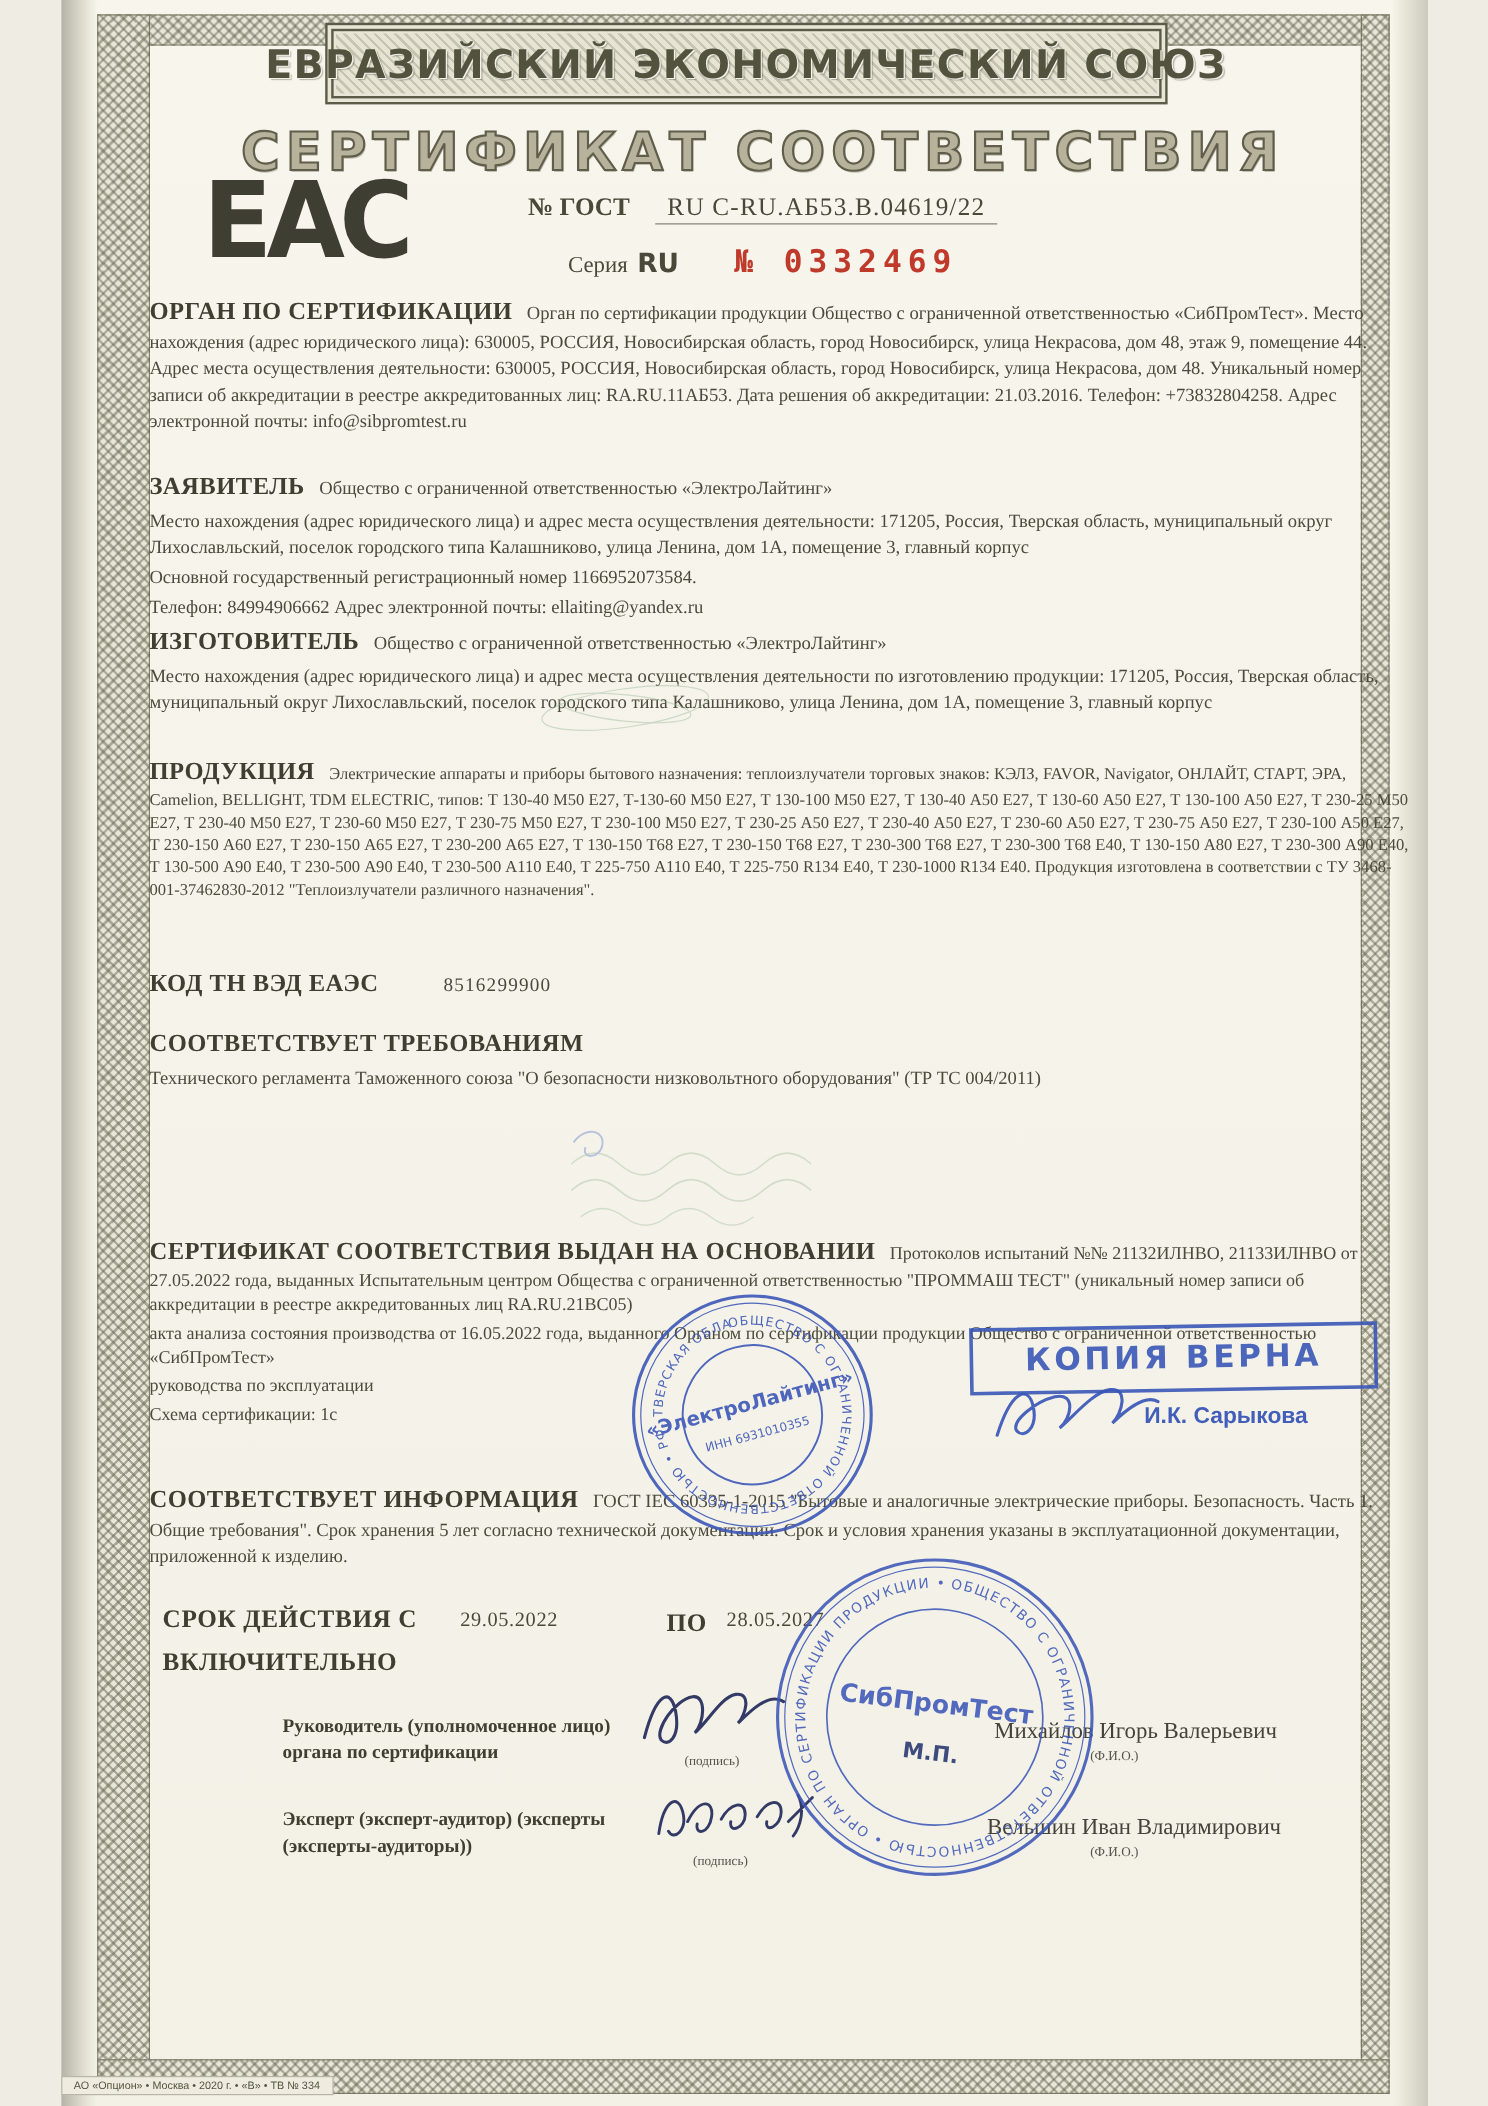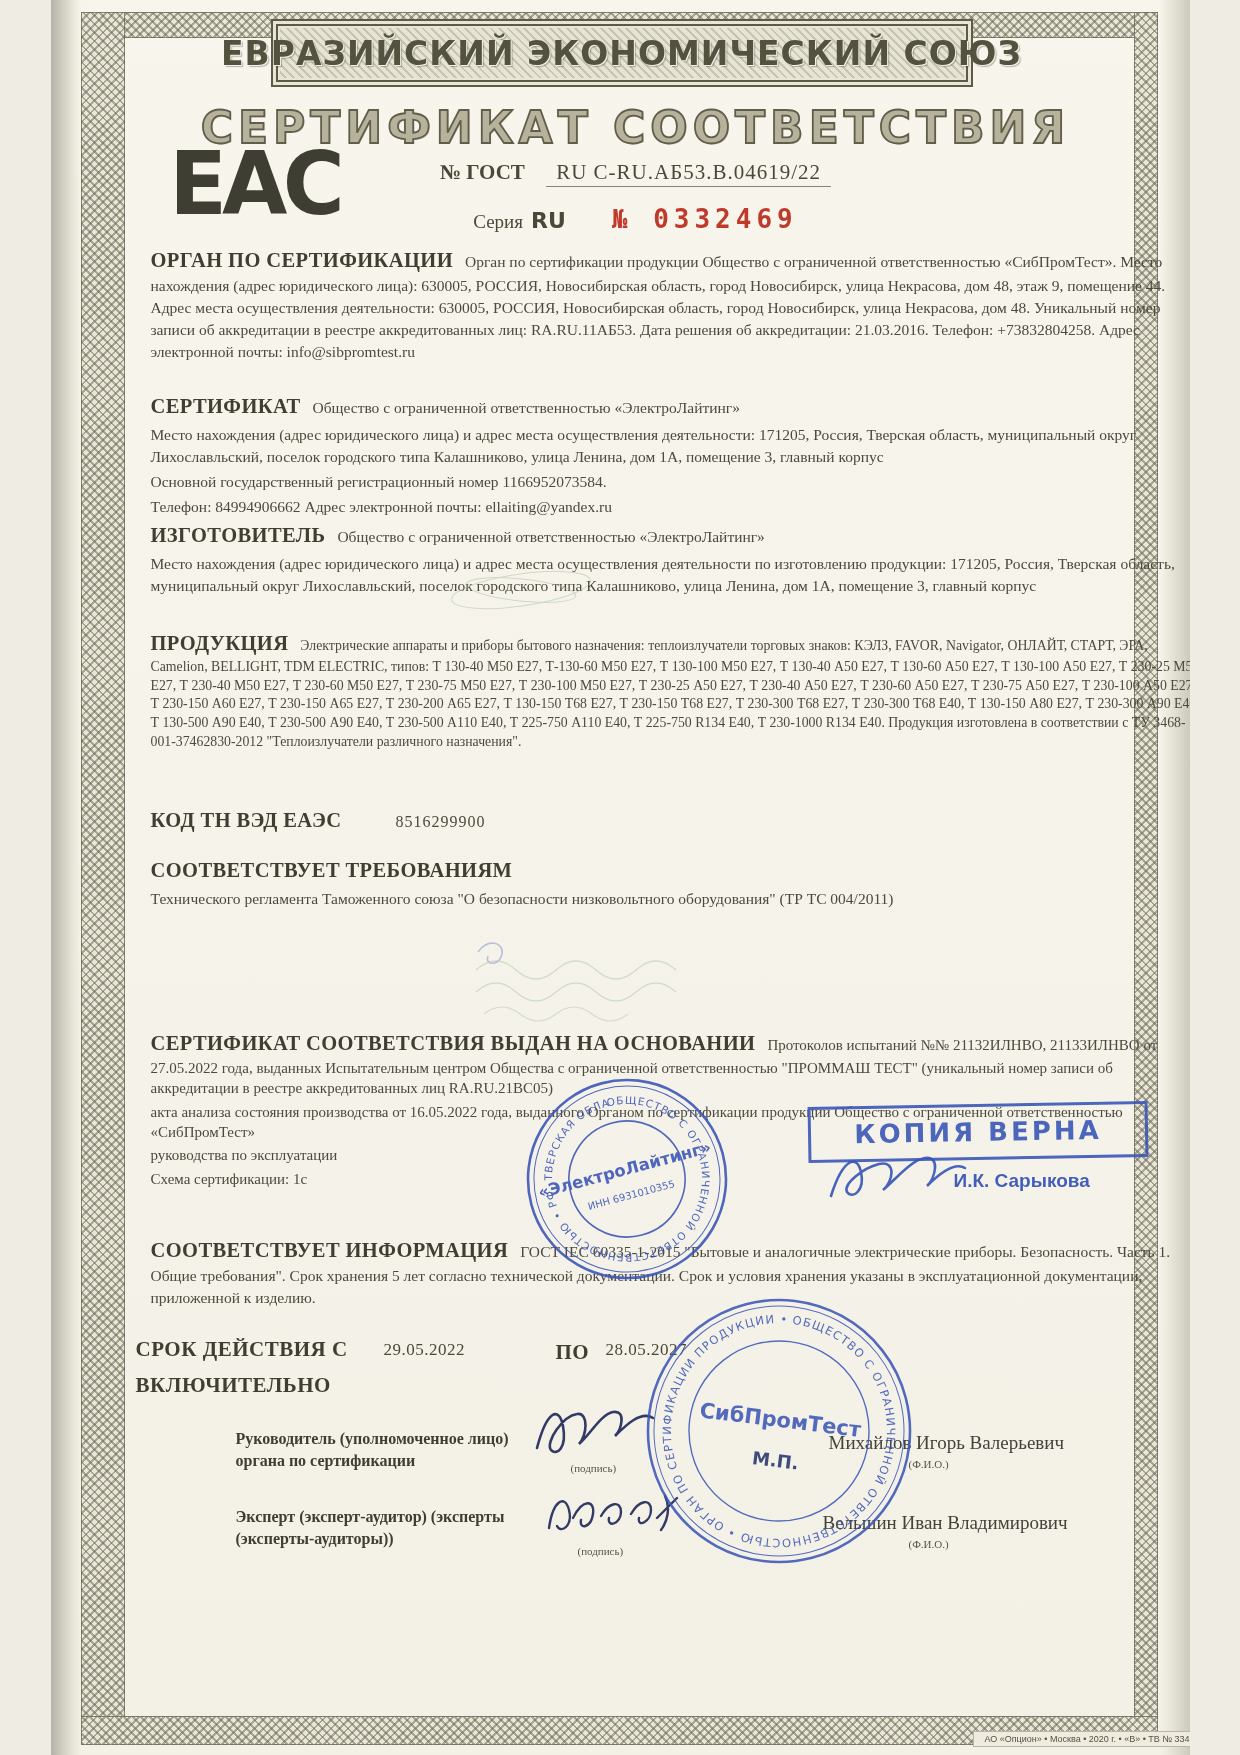--- a/index.html
+++ b/index.html
@@ -62,21 +62,21 @@
   .cert-no .val { letter-spacing:1px; border-bottom:1px solid rgba(74,73,57,.65); padding:0 10px 2px; }
   .series-row { position:absolute; top:204px; left:0; width:1170px; display:flex; justify-content:center; gap:46px; align-items:baseline; }
   .series-lbl  { font-size:19px; }
   .series-reg  { font-family:"DejaVu Sans",sans-serif; font-weight:800; font-size:22px; margin-left:8px; }
   .blank-no {
     font-family:"DejaVu Sans Mono","Liberation Mono",monospace;
     font-weight:700; font-size:26px; letter-spacing:5px; color:#bf3a2b;
   }
 
   
-  .sec { position:absolute; left:100px; width:1052px; font-size:15.5px; line-height:1.42; color:#4b4a3c; }
+  .sec { position:absolute; left:74px; width:1052px; font-size:15.5px; line-height:1.42; color:#4b4a3c; }
   .sec p { margin:0 0 3px; }
   .h { font-size:20.5px; font-weight:700; letter-spacing:.4px; color:#3f3e31; margin-right:12px; }
   .sec-product { font-size:13.8px; line-height:1.36; }
   .code-val { font-size:16px; letter-spacing:1px; margin-left:42px; }
 
   
   .v-lbl { position:absolute; font-size:21px; font-weight:700; letter-spacing:.5px; color:#3f3e31; }
   .v-date { position:absolute; font-size:17px; letter-spacing:.5px; }
 
   
@@ -91,21 +91,21 @@
     border:3px solid #3a57b8; display:flex; align-items:center; justify-content:center;
     color:#3a57b8; transform:rotate(-1deg); opacity:.9; background:rgba(255,255,255,.0);
   }
   .copy-box span {
     font-family:"DejaVu Sans","Liberation Sans",sans-serif;
     font-weight:800; font-size:26px; letter-spacing:3px; white-space:nowrap;
   }
   .copy-name { position:absolute; left:903px; top:1170px; color:#3a57b8;
     font-family:"Liberation Sans",sans-serif; font-weight:700; font-size:19px; opacity:.95; }
 
-  .print-strip { position:absolute; left:0; bottom:9px; width:1150px; text-align:right; }
+  .print-strip { position:absolute; left:0; bottom:9px; width:1150px; text-align:left; }
   .print-strip span { font-family:"Liberation Sans",sans-serif; font-size:9px; color:#54533f;
     background:#efecdf; padding:2px 10px; border:1px solid rgba(101,100,80,.4); }
 
   .artifact { position:absolute; opacity:.45; }
   svg text { user-select:none; }
 </style>
 </head>
 <body>
 
 <div class="page">
@@ -133,21 +133,21 @@
       <span>Серия</span><span class="series-reg">RU</span>
     </span>
     <span class="blank-no">№ 0332469</span>
   </div>
 
   <div class="sec" style="top:246px">
     <p><b class="h">ОРГАН ПО СЕРТИФИКАЦИИ</b><span>Орган по сертификации продукции Общество с ограниченной ответственностью «СибПромТест». Место нахождения (адрес юридического лица): 630005, РОССИЯ, Новосибирская область, город Новосибирск, улица Некрасова, дом 48, этаж 9, помещение 44. Адрес места осуществления деятельности: 630005, РОССИЯ, Новосибирская область, город Новосибирск, улица Некрасова, дом 48. Уникальный номер записи об аккредитации в реестре аккредитованных лиц: RA.RU.11АБ53. Дата решения об аккредитации: 21.03.2016. Телефон: +73832804258. Адрес электронной почты: info@sibpromtest.ru</span></p>
   </div>
 
   <div class="sec" style="top:392px">
-    <p><b class="h">СЕРТИФИКАТ</b><span>Общество с ограниченной ответственностью «ЭлектроЛайтинг»</span></p>
+    <p><b class="h">ЗАЯВИТЕЛЬ</b><span>Общество с ограниченной ответственностью «ЭлектроЛайтинг»</span></p>
     <p>Место нахождения (адрес юридического лица) и адрес места осуществления деятельности: 171205, Россия, Тверская область, муниципальный округ Лихославльский, поселок городского типа Калашниково, улица Ленина, дом 1А, помещение 3, главный корпус</p>
     <p>Основной государственный регистрационный номер 1166952073584.</p>
     <p>Телефон: 84994906662 Адрес электронной почты: ellaiting@yandex.ru</p>
   </div>
 
   <div class="sec" style="top:521px">
     <p><b class="h">ИЗГОТОВИТЕЛЬ</b><span>Общество с ограниченной ответственностью «ЭлектроЛайтинг»</span></p>
     <p>Место нахождения (адрес юридического лица) и адрес места осуществления деятельности по изготовлению продукции: 171205, Россия, Тверская область, муниципальный округ Лихославльский, поселок городского типа Калашниково, улица Ленина, дом 1А, помещение 3, главный корпус</p>
   </div>
 

